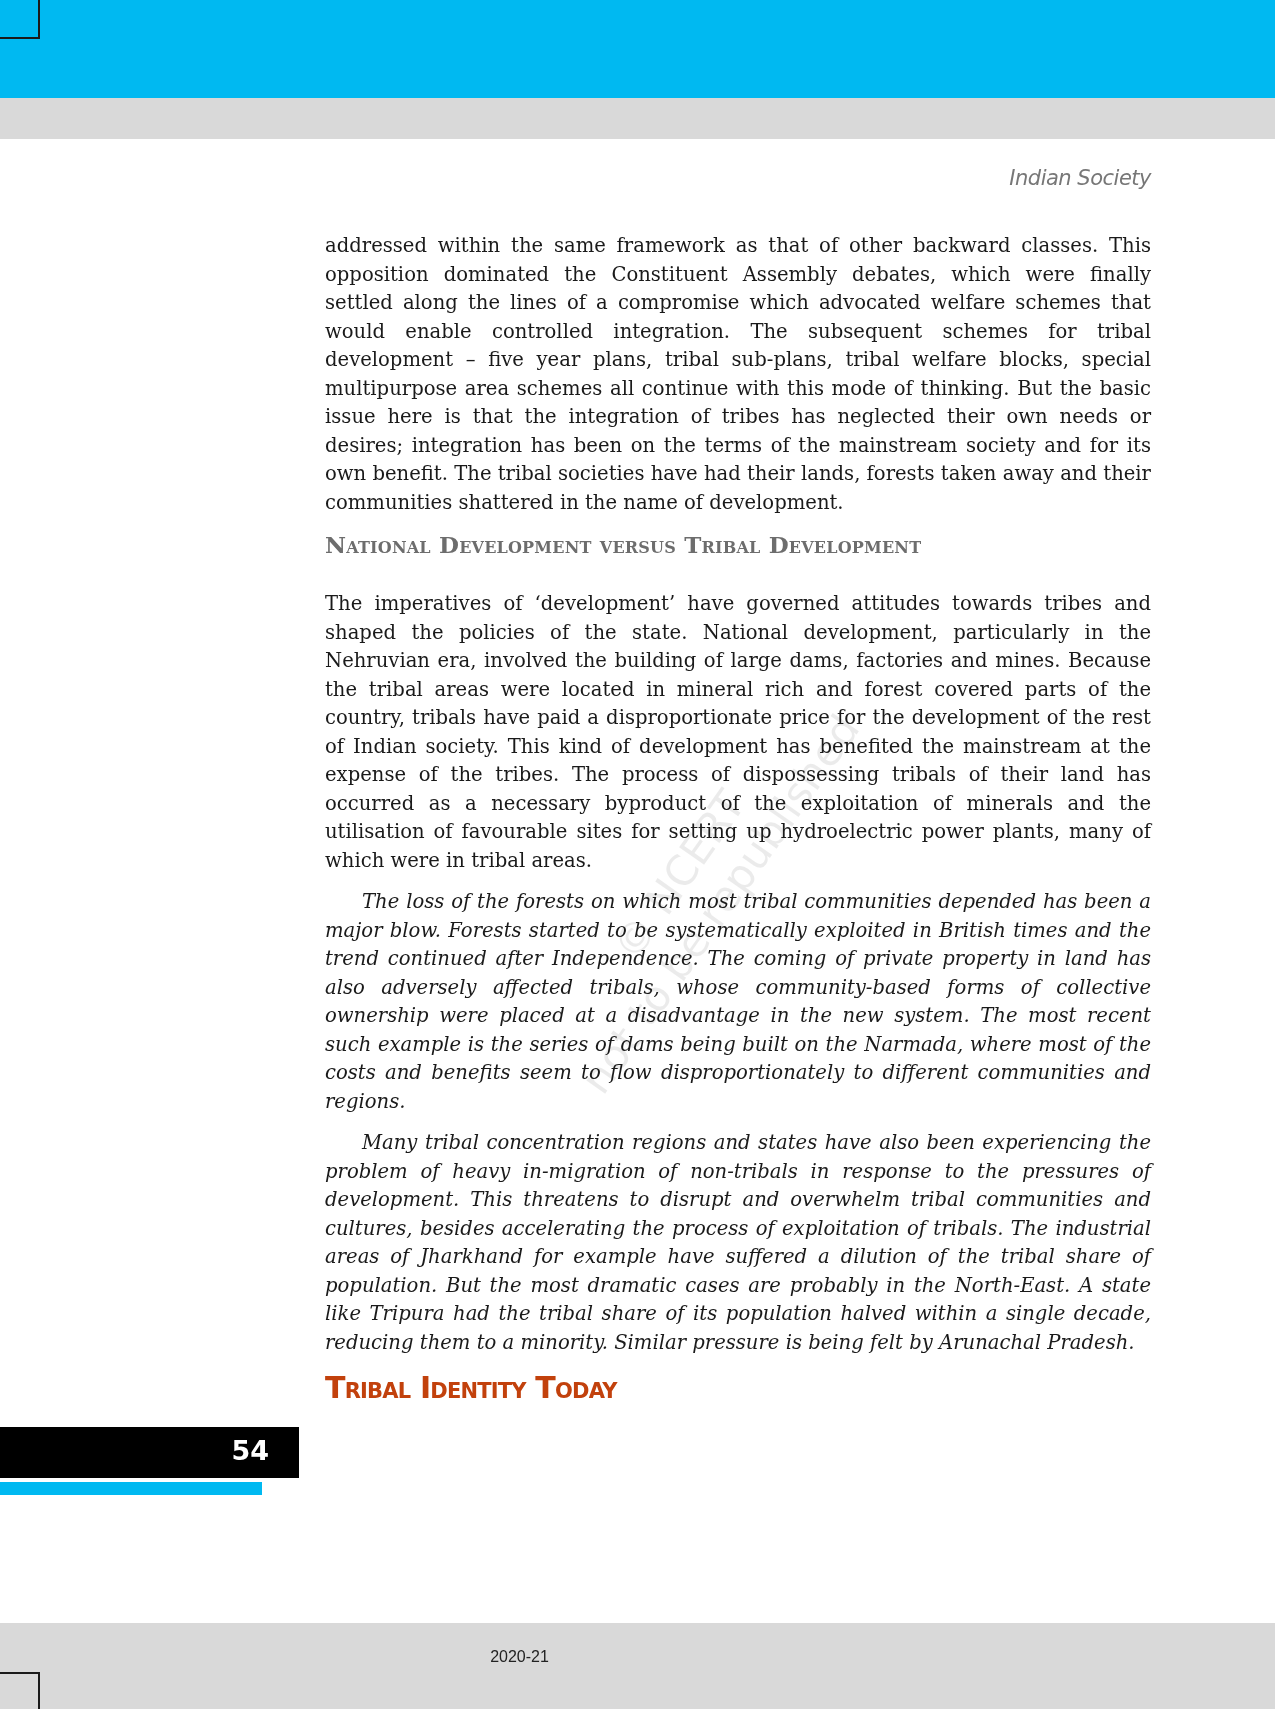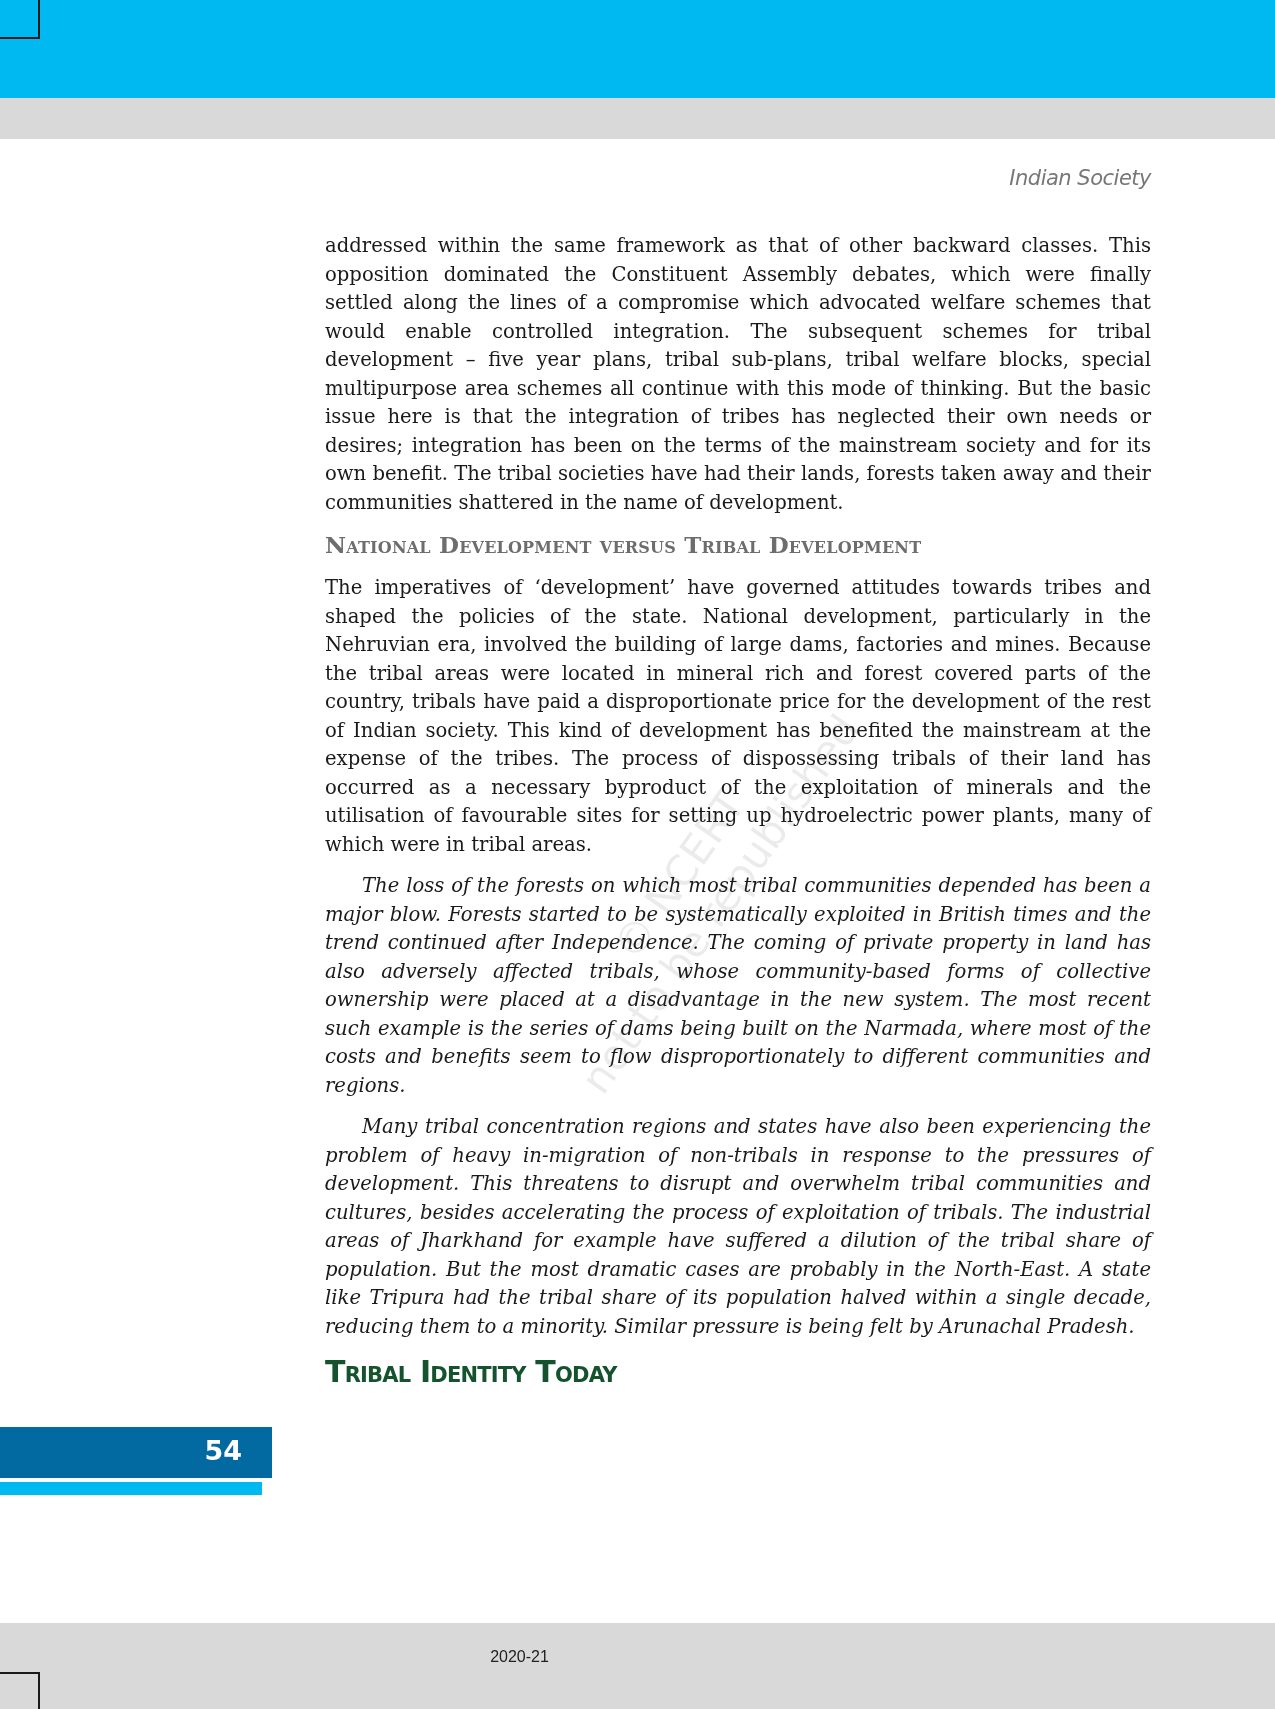--- a/index.html
+++ b/index.html
@@ -19,28 +19,28 @@
   .content {
     position: absolute; left: 325px; top: 232px; width: 826px;
     font-family: "DejaVu Serif", serif; font-size: 19.6px; line-height: 28.5px;
     color: #1a1a1a; text-align: justify;
   }
   .content p { margin: 0 0 13px 0; }
   .content p.indent { text-indent: 37px; font-style: italic; }
   .sub-heading {
     font-family: "DejaVu Serif", serif; font-weight: bold; color: #6d6d6d;
     font-variant: small-caps; font-size: 23px; letter-spacing: 0.2px;
-    margin: 0 0 14px 0; line-height: 30px;
+    margin: 0 0 30px 0; line-height: 30px;
   }
   .section-heading {
-    font-family: "DejaVu Sans", sans-serif; font-weight: bold; color: #14532d;
+    font-family: "DejaVu Sans", sans-serif; font-weight: bold; color: #c2410c;
     font-variant: small-caps; font-size: 30px; letter-spacing: -0.8px;
     margin: 4px 0 14px 0; line-height: 36px;
   }
-  .page-tab { position: absolute; left: 0; top: 1427px; width: 272px; height: 51px; background: #0369a1; }
+  .page-tab { position: absolute; left: 0; top: 1427px; width: 299px; height: 51px; background: #000000; }
   .page-number {
     position: absolute; right: 30px; top: 8px;
     font-family: "DejaVu Sans", sans-serif; font-weight: bold; font-size: 27px; color: #ffffff;
   }
   .page-tab-stripe { position: absolute; left: 0; top: 1482px; width: 262px; height: 13px; background: #00b9f1; }
   .bottom-grey { position: absolute; left: 0; top: 1623px; width: 1275px; height: 86px; background: #d9d9d9; }
   .footer-year {
     position: absolute; left: 0; top: 1648px; width: 1039px; text-align: center;
     font-family: "Liberation Sans", sans-serif; font-size: 16px; color: #222222;
   }

